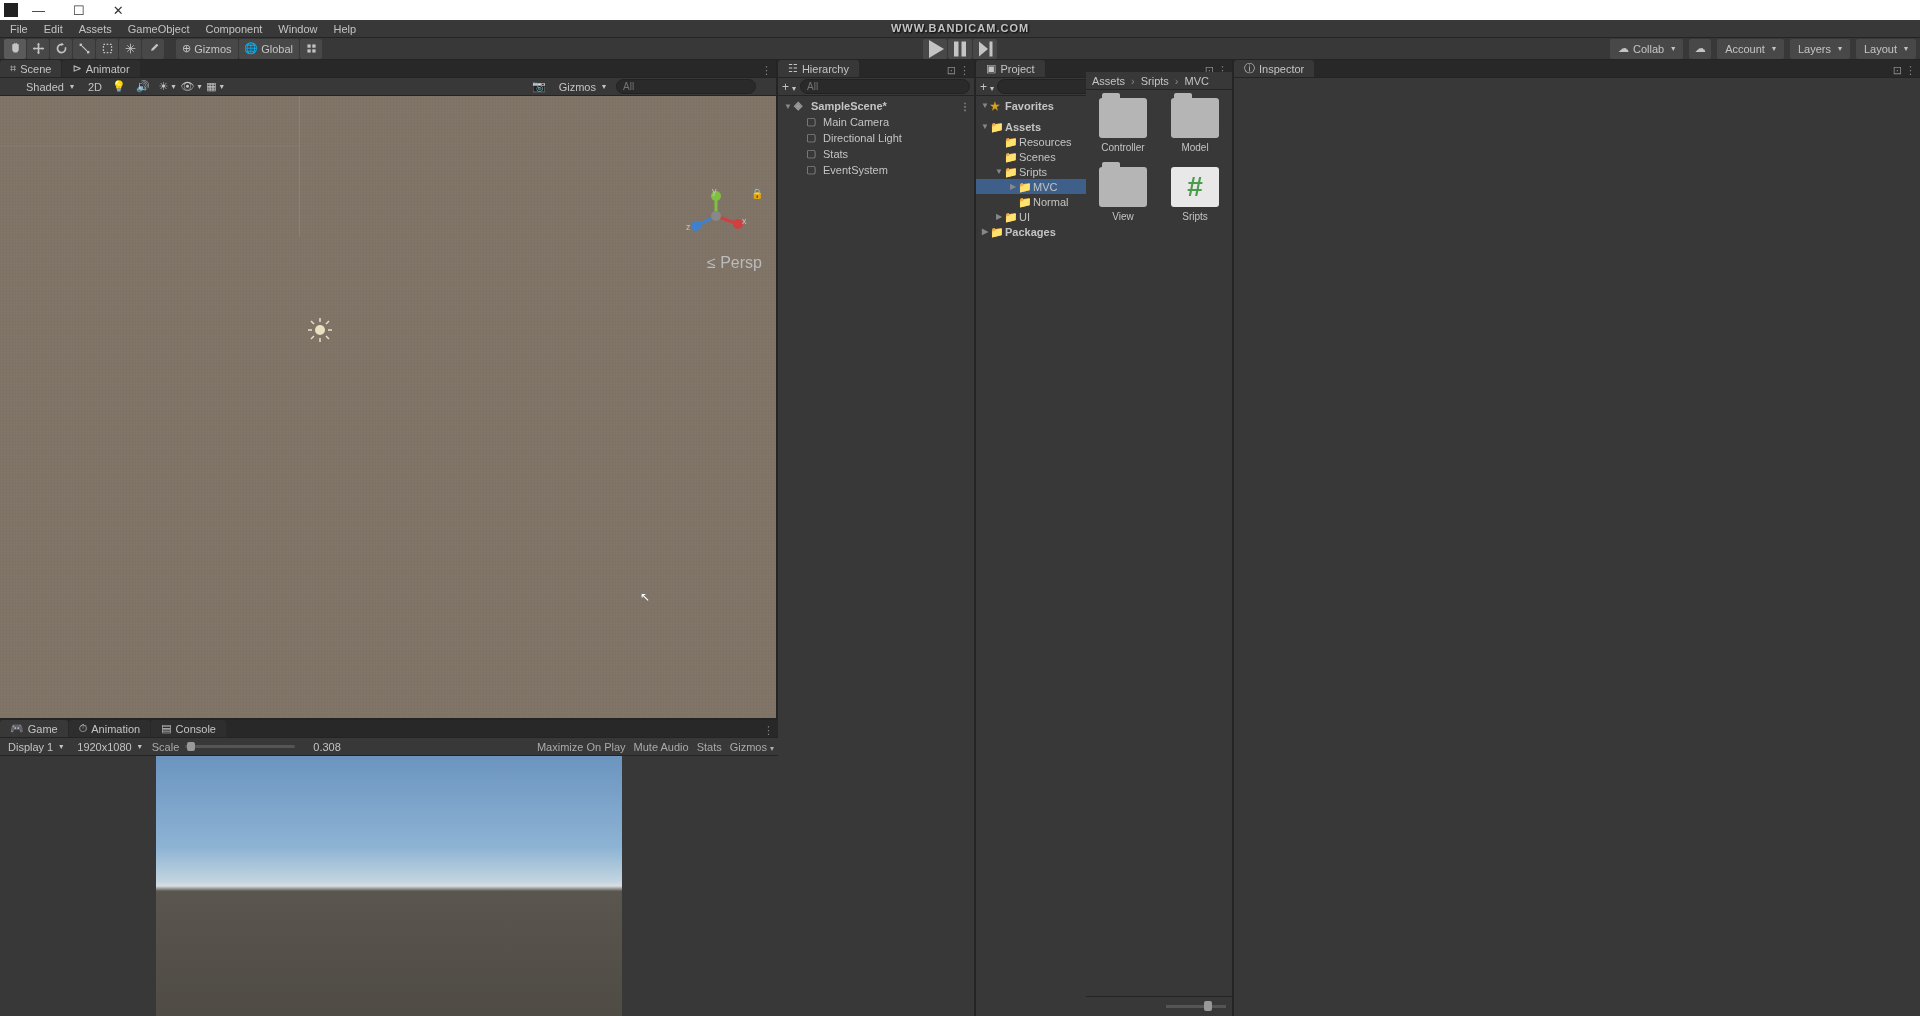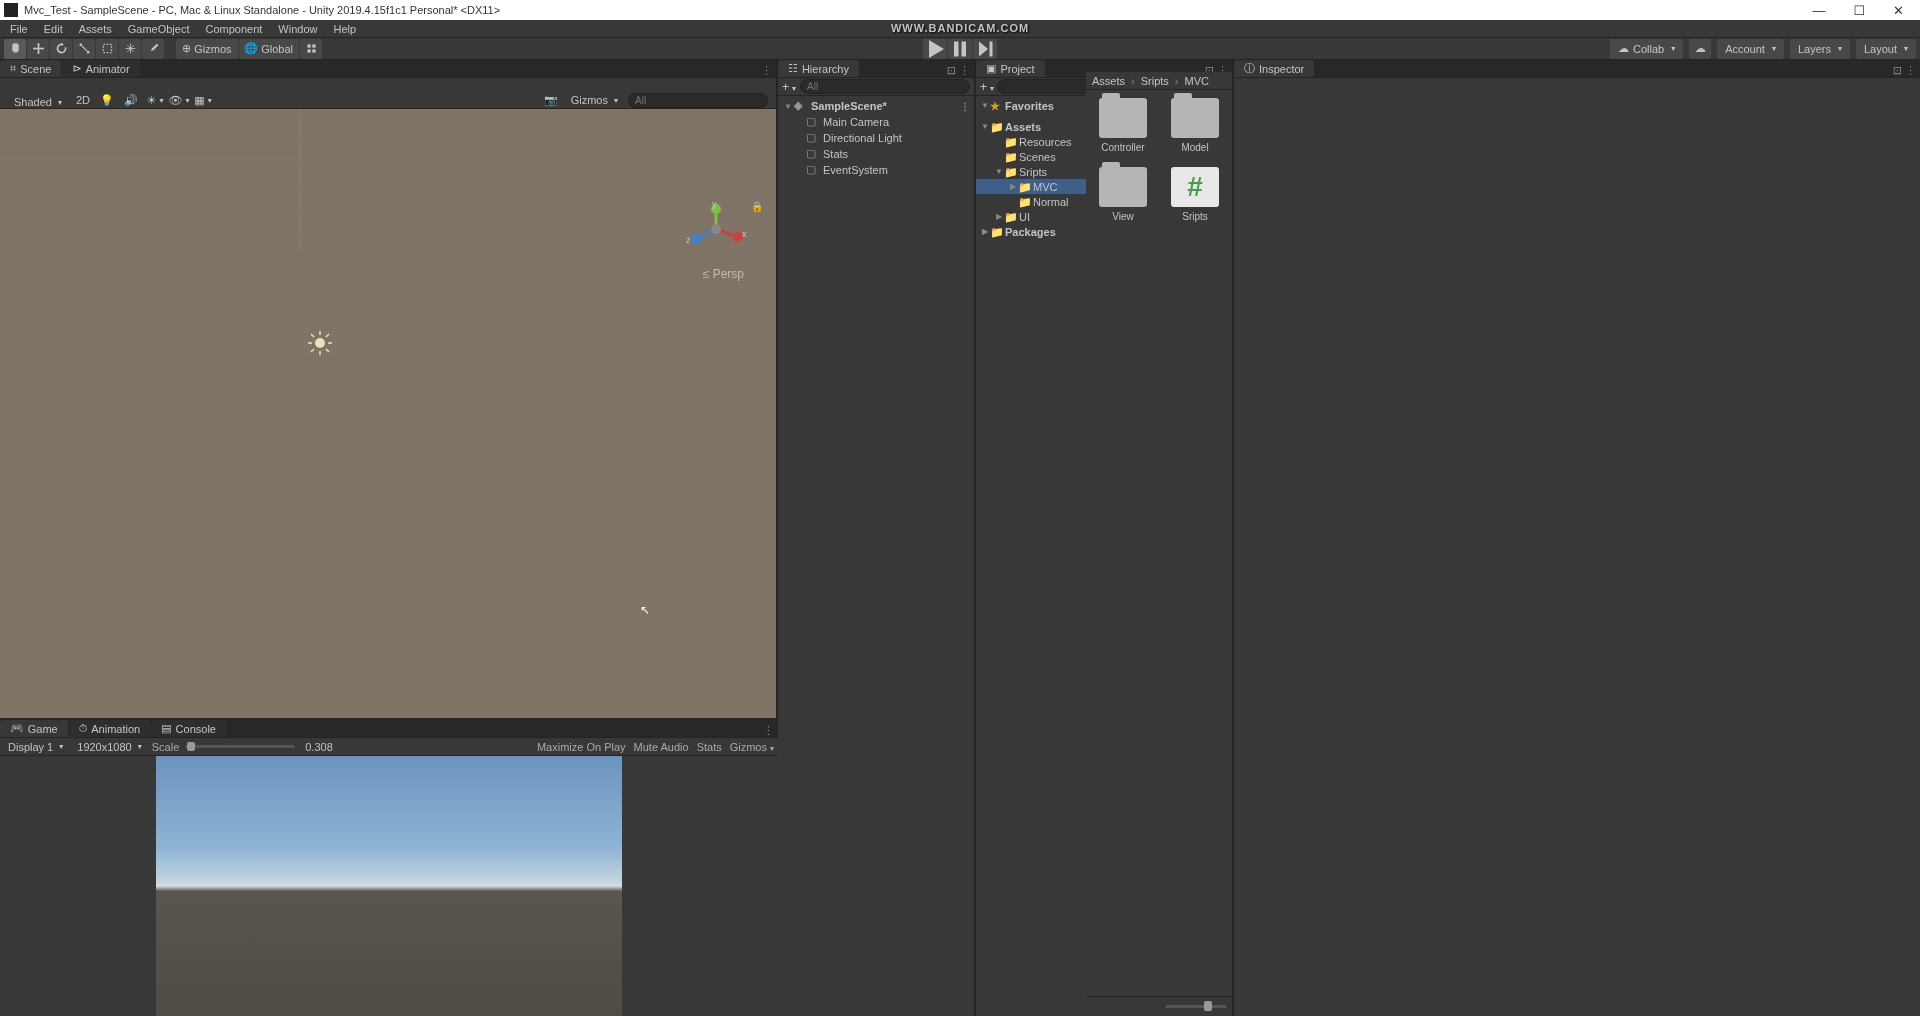--- a/index.html
+++ b/index.html
@@ -38,45 +38,45 @@
 .scene-area { flex: 1; display: flex; flex-direction: column; border-right: 2px solid #242424; }
 
 
 .tab-bar { height: 18px; background: #282828; display: flex; align-items: flex-end; border-bottom: 1px solid #242424; }
 .tab { height: 17px; padding: 0 10px; display: flex; align-items: center; gap: 4px; background: #383838; margin-right: 1px; cursor: pointer; font-size: 10px; border-top-left-radius: 3px; border-top-right-radius: 3px; }
 .tab.inactive { background: #2e2e2e; color: #888; }
 .tab-bar .right-icons { margin-left: auto; display: flex; gap: 3px; padding-right: 4px; align-items: center; }
 .tab-bar .right-icons span { color: #888; cursor: pointer; font-size: 11px; }
 
 
-.scene-toolbar { height: 31px; background: #383838; display: flex; align-items: flex-end; padding: 0 8px; gap: 6px; border-bottom: 1px solid #242424; }
+.scene-toolbar { height: 18px; background: #383838; display: flex; align-items: center; padding: 0 20px; gap: 6px; border-bottom: 1px solid #242424; }
 .scene-toolbar .dd { padding: 0 6px; font-size: 10px; display: flex; align-items: center; gap: 3px; cursor: pointer; }
 .scene-toolbar .tbtn { width: 18px; height: 16px; display: flex; align-items: center; justify-content: center; cursor: pointer; }
 .scene-toolbar .right { margin-left: auto; display: flex; align-items: center; gap: 4px; }
 .scene-toolbar .search { width: 140px; height: 15px; background: #2a2a2a; border: 1px solid #222; border-radius: 8px; padding: 0 6px; font-size: 10px; color: #888; }
 
 
 .viewport { flex: 1; background: linear-gradient(#817568, #817568); position: relative; overflow: hidden; }
 .viewport::before { content: ''; position: absolute; inset: 0; background-image: repeating-linear-gradient(0deg, rgba(0,0,0,0.02) 0, rgba(0,0,0,0.02) 1px, transparent 1px, transparent 3px), repeating-linear-gradient(90deg, rgba(0,0,0,0.02) 0, rgba(0,0,0,0.02) 1px, transparent 1px, transparent 3px); }
 .grid-lines { position: absolute; inset: 0; }
 .gizmo { position: absolute; top: 90px; right: 30px; width: 60px; height: 60px; }
 .gizmo-label { position: absolute; font-size: 9px; color: #c4c4c4; }
-.persp { position: absolute; top: 158px; right: 32px; font-size: 12px; color: #bbb; }
+.persp { position: absolute; top: 158px; right: 14px; font-size: 16px; color: #bbb; }
 .lock-icon { position: absolute; top: 92px; right: 12px; font-size: 10px; color: #888; }
 .sun { position: absolute; top: 222px; left: 308px; width: 24px; height: 24px; }
 .cursor-arrow { position: absolute; top: 494px; left: 640px; color: #fff; font-size: 12px; }
 
 
 .game-area { border-top: 2px solid #242424; display: flex; flex-direction: column; }
 .game-toolbar { height: 18px; background: #383838; display: flex; align-items: center; padding: 0 4px; gap: 6px; border-bottom: 1px solid #242424; font-size: 10px; }
 .game-toolbar .dd { padding: 0 4px; display: flex; align-items: center; gap: 3px; cursor: pointer; }
 .game-toolbar .label { color: #aaa; }
 .game-toolbar .slider-track { width: 110px; height: 3px; background: #555; position: relative; border-radius: 2px; }
 .game-toolbar .slider-thumb { position: absolute; left: 2px; top: -3px; width: 8px; height: 9px; background: #999; border-radius: 2px; }
-.game-toolbar .val { margin-left: 4px; }
+.game-toolbar .val { margin-left: 12px; }
 .game-toolbar .right-opts { margin-left: auto; display: flex; gap: 8px; }
 .game-toolbar .opt { cursor: pointer; color: #aaa; }
 .game-view { height: 260px; background: #383838; display: flex; justify-content: center; }
 .game-render { width: 466px; height: 100%; background: linear-gradient(to bottom, #6b94bf 0%, #8db3d4 35%, #c1d4df 48%, #d8dfe0 50%, #5a564f 52%, #4f4b45 100%); }
 
 
 .hierarchy { width: 198px; background: #383838; border-right: 2px solid #242424; display: flex; flex-direction: column; }
 .panel-toolbar { height: 18px; background: #383838; display: flex; align-items: center; padding: 0 4px; gap: 4px; border-bottom: 1px solid #242424; }
 .panel-toolbar .plus { font-size: 12px; cursor: pointer; }
 .panel-toolbar .search { flex: 1; height: 15px; background: #2a2a2a; border: 1px solid #222; border-radius: 8px; padding: 0 6px; font-size: 10px; color: #888; }
@@ -123,21 +123,20 @@
 .project-body { display: flex; flex: 1; }
 
 svg { fill: #c4c4c4; }
 .dropdown-arrow::after { content: '▾'; font-size: 8px; margin-left: 3px; }
 </style>
 </head>
 <body>
 
 <div class="titlebar">
   <div class="app-icon"></div>
-  <div class="title">Mvc_Test - SampleScene - PC, Mac &amp; Linux Standalone - Unity 2019.4.15f1c1 Personal* &lt;DX11&gt;</div>
   <div class="win-controls">
     <span>—</span>
     <span>☐</span>
     <span>✕</span>
   </div>
 </div>
 
 <div class="watermark"><span>WWW.BANDICAM.COM</span></div>
 
 <div class="menubar">

